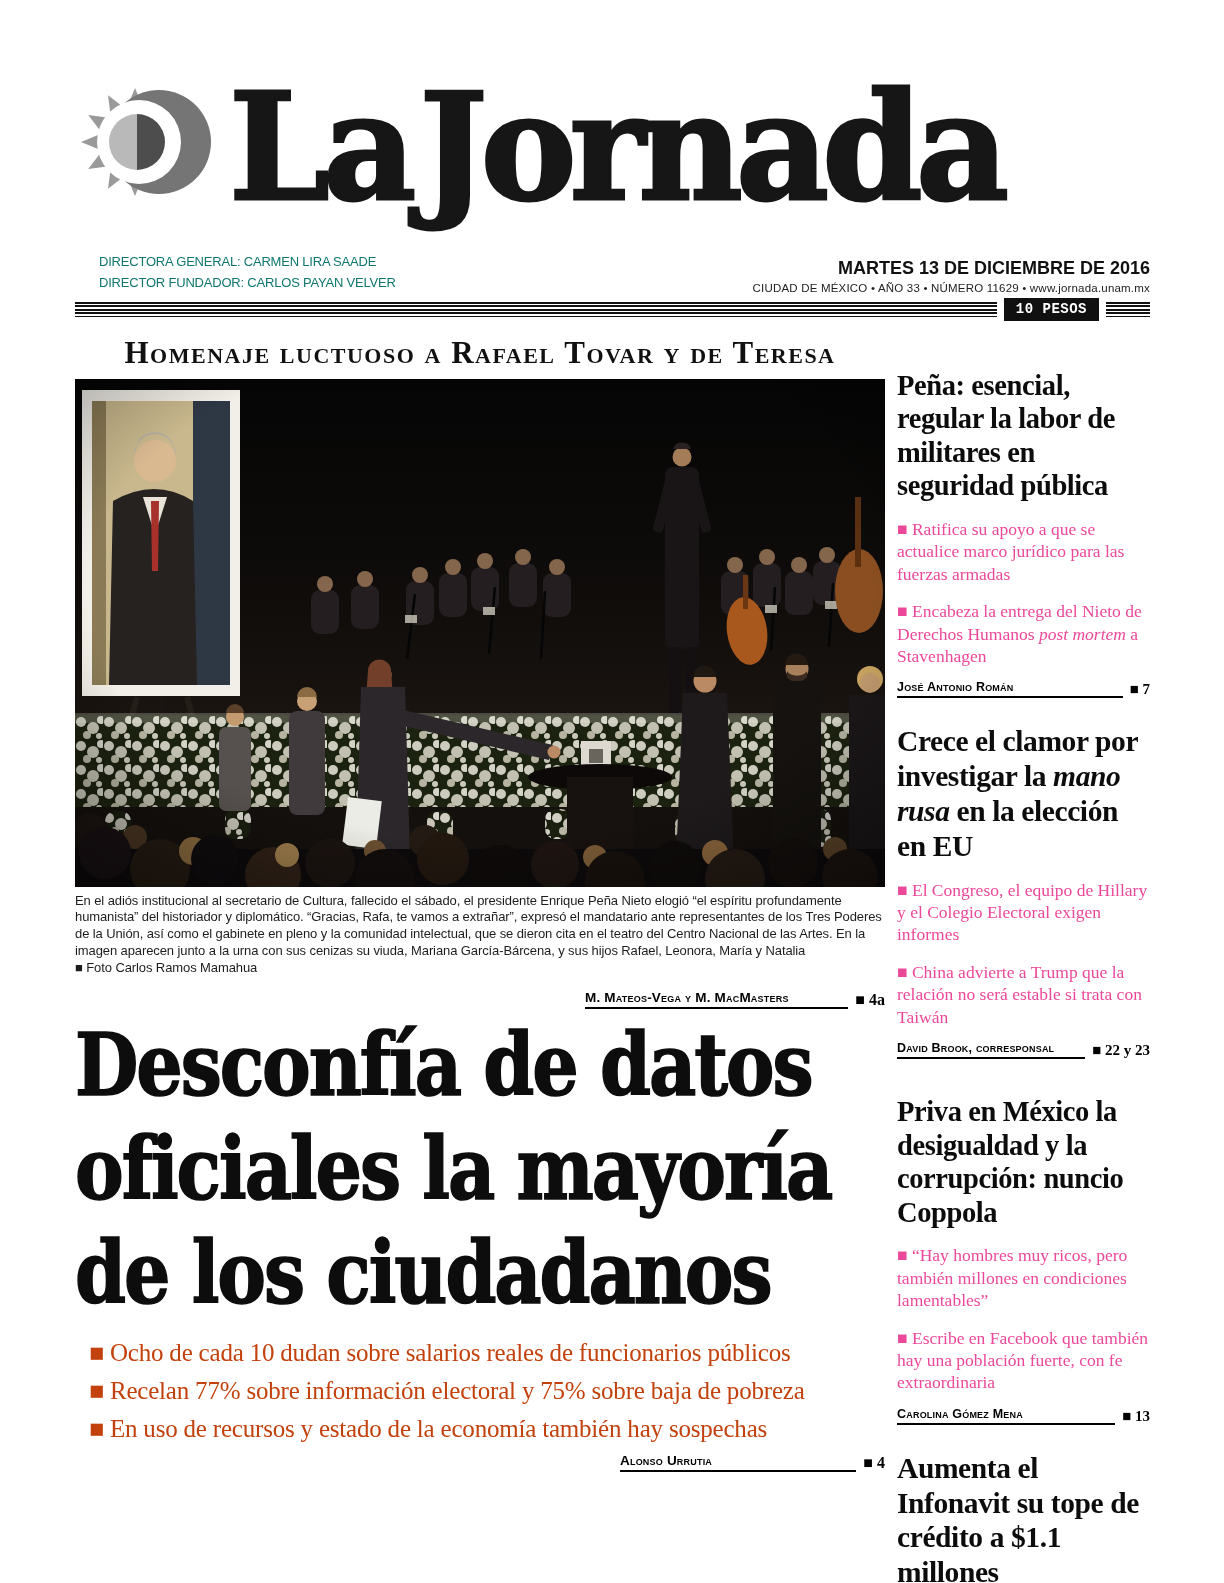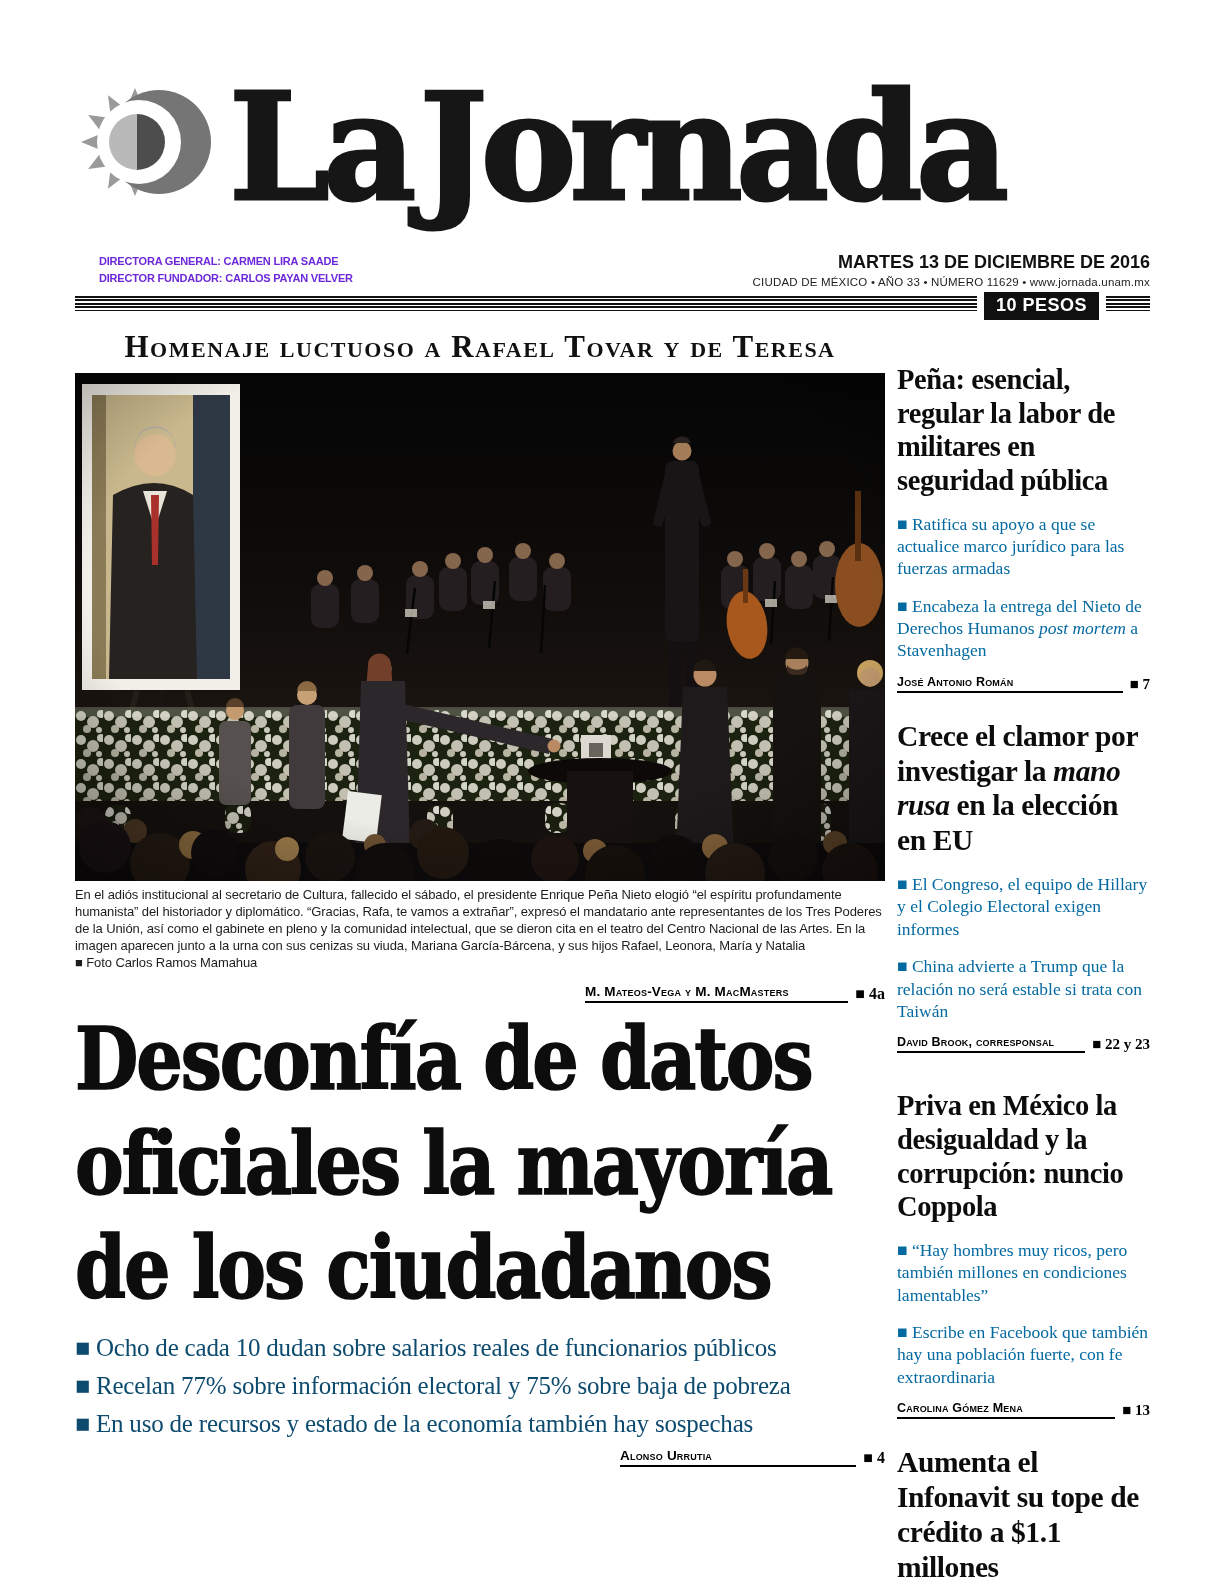--- a/index.html
+++ b/index.html
@@ -9,30 +9,30 @@
 
   
   .masthead{display:flex;align-items:center;height:190px;margin-top:52px;}
   .sunlogo{width:152px;height:138px;flex:0 0 auto;margin-bottom:8px;}
   .mast-title{font-family:"DejaVu Serif","Liberation Serif",serif;font-weight:bold;
       font-size:148px;line-height:1;letter-spacing:-7px;word-spacing:-34px;
       -webkit-text-stroke:3px #161616;color:#161616;white-space:nowrap;
       transform:scaleX(.97);transform-origin:left bottom;margin-left:2px;}
 
   .info-row{display:flex;justify-content:space-between;align-items:flex-end;margin-top:10px;}
-  .directors{font-family:"Liberation Sans",sans-serif;font-weight:bold;font-size:11px;
-      line-height:1.6;letter-spacing:-.2px;color:#6d28d9;padding-left:24px;}
+  .directors{font-family:"Liberation Sans",sans-serif;font-weight:normal;font-size:13px;
+      line-height:1.6;letter-spacing:-.2px;color:#0f766e;padding-left:24px;}
   .dateblock{text-align:right;}
   .date-main{font-family:"Liberation Sans",sans-serif;font-weight:bold;font-size:18px;color:#111;}
   .date-sub{font-family:"Liberation Sans",sans-serif;font-size:11.5px;color:#222;margin-top:3px;letter-spacing:.2px;}
 
   .rule-band{position:relative;height:17px;margin-top:8px;
       background:repeating-linear-gradient(to bottom,#111 0px,#111 1.7px,#fff 1.7px,#fff 3.4px);}
   .price-box{position:absolute;right:44px;top:-4px;background:#101010;color:#fff;
-      font-family:Liberation Sans, sans-serif;font-weight:bold;font-size:18px;letter-spacing:.5px;
+      font-family:Liberation Mono, monospace;font-weight:bold;font-size:14px;letter-spacing:.5px;
       padding:3px 12px 4px;border-left:7px solid #fff;border-right:7px solid #fff;}
 
   
   .content{display:flex;margin-top:14px;}
   .leftcol{width:810px;flex:0 0 auto;}
   .rightcol{width:253px;margin-left:12px;flex:0 0 auto;}
 
   
   .lead-kicker{font-family:"Liberation Serif",serif;font-variant:small-caps;font-weight:bold;
       font-size:31px;letter-spacing:1.5px;text-align:center;margin:2px 0 8px;color:#111;}
@@ -49,31 +49,31 @@
   .byl-ref{margin-left:7px;font-family:"Liberation Serif",serif;font-weight:bold;font-size:16px;white-space:nowrap;}
 
   
   .main-kicker{font-family:"Liberation Serif",serif;font-weight:bold;font-size:29px;
       letter-spacing:-.3px;margin:22px 0 2px;color:#0d0d0d;}
   .big-headline{font-family:"DejaVu Serif","Liberation Serif",serif;font-weight:bold;
       font-size:86px;line-height:1.21;letter-spacing:-2.5px;color:#0d0d0d;
       -webkit-text-stroke:1.6px #0d0d0d;width:118%;transform:scaleX(.85);transform-origin:left top;
       margin-top:4px;white-space:nowrap;}
   .main-bullets{margin-top:14px;}
-  .main-bullets p{font-family:"Liberation Serif",serif;font-size:25px;margin:4px 0 10px;
-      letter-spacing:-.2px;color:#0c4a6e;}
+  .main-bullets p{font-family:"Liberation Serif",serif;font-size:25px;margin:4px 14px 10px;
+      letter-spacing:-.2px;color:#c2410c;}
   .main-byline{width:265px;margin-left:auto;margin-top:10px;}
 
   
   .sb-article{margin-bottom:26px;}
   .sb-hl{font-family:"Liberation Serif",serif;font-size:29.5px;line-height:1.18;
       letter-spacing:-.4px;color:#0c0c0c;margin:0 0 6px;}
   .sb-hl.bold{font-weight:bold;font-size:28.5px;margin-top:36px;}
   .sb-article p.sb-bullet{font-family:"Liberation Serif",serif;font-size:17.5px;line-height:1.28;
-      margin:15px 0 0;color:#0369a1;}
+      margin:15px 0 0;color:#ec4899;}
   .sb-byl{margin-top:13px;}
   .sb-byl .byl-name{font-size:12.5px;}
   .sb-byl .byl-ref{font-size:15px;}
   .mt-a1{margin-top:8px;}
   i{font-style:italic;}
 </style>
 </head>
 <body>
 
 <div class="page">

